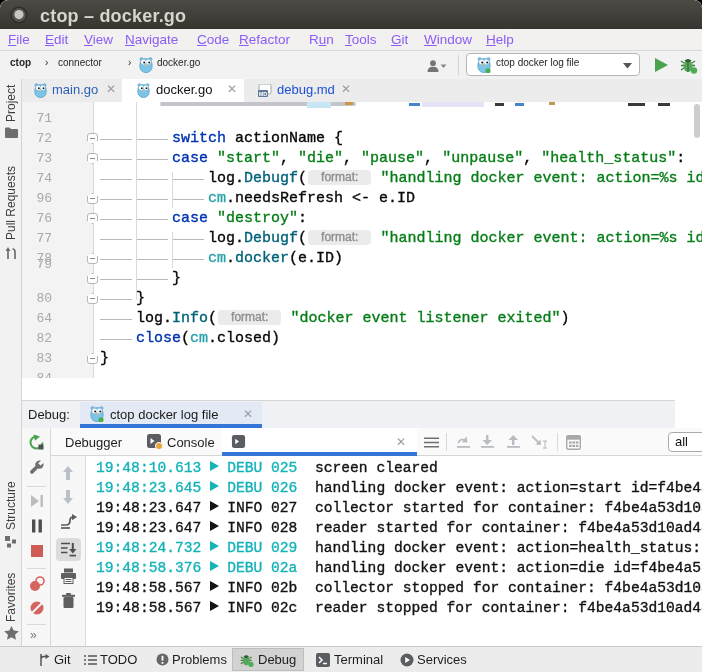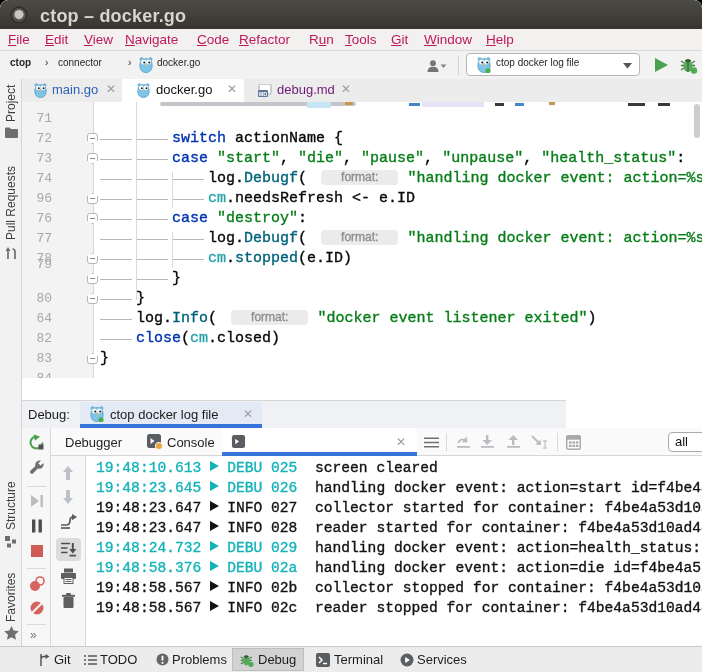--- a/index.html
+++ b/index.html
@@ -5,50 +5,50 @@
 html,body{margin:0;padding:0;background:#000;}
 #win{position:relative;width:702px;height:672px;overflow:hidden;background:#fff;
   font-family:"Liberation Sans",sans-serif;border-top-left-radius:8px;border-top-right-radius:8px;}
 .abs{position:absolute;}
 
 #title{left:0;top:0;width:702px;height:29px;background:linear-gradient(#4d4b46,#3c3b36 70%,#36352f);
   border-top-left-radius:8px;border-top-right-radius:8px;}
 #title .txt{position:absolute;left:40px;top:6px;font-size:18px;font-weight:bold;color:#d9d5cd;letter-spacing:.2px;}
 
 #menu{left:0;top:29px;width:702px;height:21px;background:#f2f1ef;border-bottom:1px solid #dbd9d5;}
-#menu span{position:absolute;top:3px;font-size:13.5px;color:#be185d;}
+#menu span{position:absolute;top:3px;font-size:13.5px;color:#8b5cf6;}
 
 #tbar{left:0;top:51px;width:702px;height:28px;background:#f2f2f2;}
 #tbar .bc{position:absolute;top:6px;font-size:10px;color:#262626;}
 .chev{color:#a8a8a8;font-size:13px;}
 
 #tabs{left:0;top:79px;width:702px;height:23px;background:#ececec;border-bottom:1px solid #dcdcdc;}
 .ftab{position:absolute;top:0;height:23px;font-size:13px;}
 .ftab .nm{position:absolute;top:3px;}
 .x{color:#9b9b9b;font-size:12px;}
 
 #ed{left:0;top:102px;width:702px;height:276px;background:#fff;overflow:hidden;}
 #gut{position:absolute;left:22px;top:0;width:71px;height:276px;background:#f3f3f3;border-right:1px solid #d9d9d9;}
 .ln{position:absolute;left:0;width:30px;text-align:right;font-family:"Liberation Mono",monospace;font-size:13px;line-height:20px;color:#a6a9ad;}
 .crow{position:absolute;left:0;width:702px;height:20px;font-family:"Liberation Mono",monospace;font-size:15px;line-height:20px;color:#080808;white-space:pre;-webkit-text-stroke:0.35px;}
 .kw{color:#0033b3;}
 .str{color:#067d17;}
 .fn{color:#00627a;}
 .rcv{color:#2aa3ab;}
-.inlay{display:inline-block;font-family:"Liberation Sans",sans-serif;font-size:12px;line-height:15px;color:#8e8e8e;background:#ebebeb;border-radius:4px;padding:0 20px;vertical-align:1px;margin-left:14px;}
+.inlay{display:inline-block;font-family:"Liberation Sans",sans-serif;font-size:12px;line-height:15px;color:#8e8e8e;background:#ebebeb;border-radius:4px;padding:0 13px;vertical-align:1px;margin-left:1px;}
 .dash{position:absolute;height:1px;background:#b9b9b9;}
 .iguide{position:absolute;width:1px;background:#d9d9d9;}
 .fold{position:absolute;width:11px;height:11px;background:#fff;border:1px solid #b5b5b5;box-sizing:border-box;}
 .fold:after{content:"";position:absolute;left:2px;top:4px;width:5px;height:1px;background:#8a8a8a;}
 .folddn{border-radius:3px 3px 0 0;clip-path:polygon(0 0,100% 0,100% 70%,50% 100%,0 70%);}
 .foldup{border-radius:0 0 3px 3px;clip-path:polygon(50% 0,100% 30%,100% 100%,0 100%,0 30%);}
 
 #crumbs{left:0;top:378px;width:702px;height:22px;background:#f2f2f2;border-top:1px solid #d6d6d6;box-sizing:border-box;}
 
-#dhead{left:0;top:400px;width:566px;height:28px;background:#eff1f4;border-top:1px solid #d6d6d6;box-sizing:border-box;}
+#dhead{left:0;top:400px;width:675px;height:28px;background:#eff1f4;border-top:1px solid #d6d6d6;box-sizing:border-box;}
 
 #drow{left:0;top:428px;width:702px;height:28px;background:#fafafa;border-bottom:1px solid #d6d6d6;box-sizing:border-box;}
 
 #cons{left:0;top:456px;width:702px;height:190px;background:#fff;}
 .log{position:absolute;left:96px;width:620px;height:20px;font-family:"Liberation Mono",monospace;font-size:14.63px;line-height:20px;white-space:pre;color:#131313;overflow:hidden;-webkit-text-stroke:0.35px;}
 .cy{color:#14b3ba;}
 .tri{display:inline-block;width:0;height:0;border-left:9.5px solid;border-top:5.5px solid transparent;border-bottom:5.5px solid transparent;margin:0 -0.7px 1px 0;}
 
 #stripe{left:0;top:79px;width:22px;height:567px;background:#f2f2f2;border-right:1px solid #d5d5d5;box-sizing:border-box;}
 .vlab{position:absolute;transform:rotate(-90deg);transform-origin:0 0;font-size:12px;color:#3c3c3c;white-space:nowrap;}
@@ -164,21 +164,21 @@
     </svg>
     <span class="nm" style="left:34px;color:#111">docker.go</span>
     <span class="nm x" style="left:105px">✕</span>
   </div>
   <div class="ftab" style="left:244px;width:116px">
     <svg class="abs" style="left:14px;top:5px" width="14" height="13" viewBox="0 0 14 13">
       <rect x="1" y="0" width="12" height="10" rx="1.5" fill="#fdfdfd" stroke="#9aa7b0"></rect>
       <rect x="0" y="6" width="10" height="7" rx="1" fill="#5c7999"></rect>
       <text x="5" y="11.6" font-size="5.5" fill="#fff" text-anchor="middle" font-family="Liberation Sans" font-weight="bold">MD</text>
     </svg>
-    <span class="nm" style="left:33px;color:#701a75">debug.md</span>
+    <span class="nm" style="left:33px;color:#1d4ed8">debug.md</span>
     <span class="nm x" style="left:97px">✕</span>
   </div>
 </div>
 <div class="abs" id="ed">
   <div style="position:absolute;left:160px;top:0;width:196px;height:4px;background:#9aa0a6;opacity:.6;border-radius:2px"></div>
   <div style="position:absolute;left:307px;top:0;width:24px;height:6px;background:#c7e6f5"></div>
   <div style="position:absolute;left:422px;top:0;width:62px;height:5px;background:#e4e4f6"></div>
   <div style="position:absolute;left:409px;top:1px;width:11px;height:3px;background:#4585c9"></div>
   <div style="position:absolute;left:515px;top:1px;width:9px;height:3px;background:#4585c9"></div>
   <div style="position:absolute;left:345px;top:0;width:8px;height:3px;background:#cf9445"></div>
@@ -202,21 +202,21 @@
         <div class="ln" style="top:227px">82</div>
     <div class="ln" style="top:247px">83</div>
         <div class="ln" style="top:267px">84</div>
   </div>
   <div class="crow" style="left:172px;top:27px"><span class="kw">switch</span> actionName {</div>
   <div class="crow" style="left:172px;top:47px"><span class="kw">case</span> <span class="str">"start"</span>, <span class="str">"die"</span>, <span class="str">"pause"</span>, <span class="str">"unpause"</span>, <span class="str">"health_status"</span>:</div>
   <div class="crow" style="left:208px;top:67px">log.<span class="fn">Debugf</span>(<span class="inlay">format:</span> <span class="str">"handling docker event: action=%s id=%s name=%s"</span>)</div>
   <div class="crow" style="left:208px;top:87px"><span class="rcv">cm</span>.needsRefresh &lt;- e.ID</div>
   <div class="crow" style="left:172px;top:107px"><span class="kw">case</span> <span class="str">"destroy"</span>:</div>
   <div class="crow" style="left:208px;top:127px">log.<span class="fn">Debugf</span>(<span class="inlay">format:</span> <span class="str">"handling docker event: action=%s id=%s name=%s"</span>)</div>
-  <div class="crow" style="left:208px;top:147px"><span class="rcv">cm</span>.<span class="fn">stopped</span>(e.ID)</div>
+  <div class="crow" style="left:208px;top:147px"><span class="rcv">cm</span>.<span class="fn">docker</span>(e.ID)</div>
   <div class="crow" style="left:172px;top:167px">}</div>
   <div class="crow" style="left:136px;top:187px">}</div>
   <div class="crow" style="left:136px;top:207px">log.<span class="fn">Info</span>(<span class="inlay">format:</span> <span class="str">"docker event listener exited"</span>)</div>
   <div class="crow" style="left:136px;top:227px"><span class="kw">close</span>(<span class="rcv">cm</span>.closed)</div>
   <div class="crow" style="left:100px;top:247px">}</div>
   <div class="dash" style="left:100px;top:37px;width:32px"></div>
   <div class="dash" style="left:137px;top:37px;width:31px"></div>
   <div class="dash" style="left:100px;top:57px;width:32px"></div>
   <div class="dash" style="left:137px;top:57px;width:31px"></div>
   <div class="dash" style="left:100px;top:77px;width:32px"></div>

